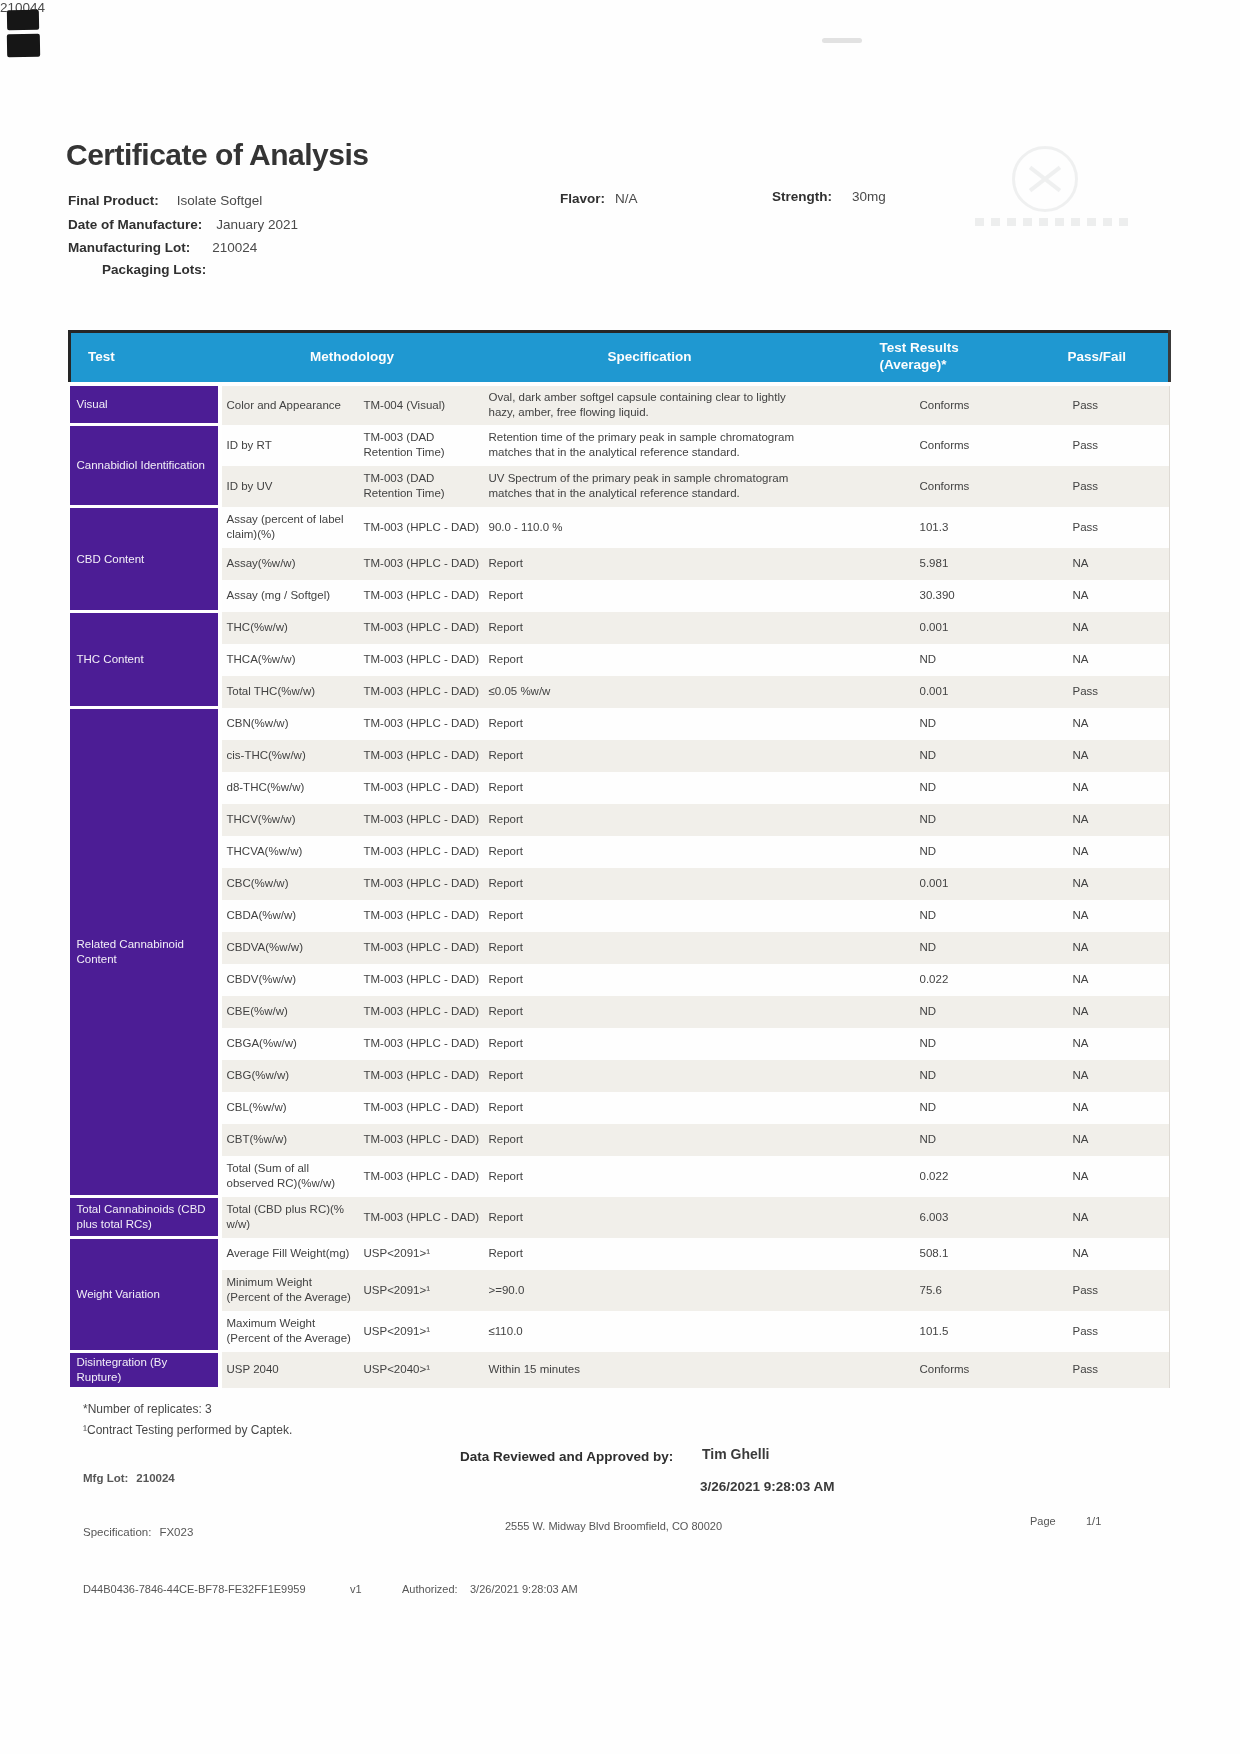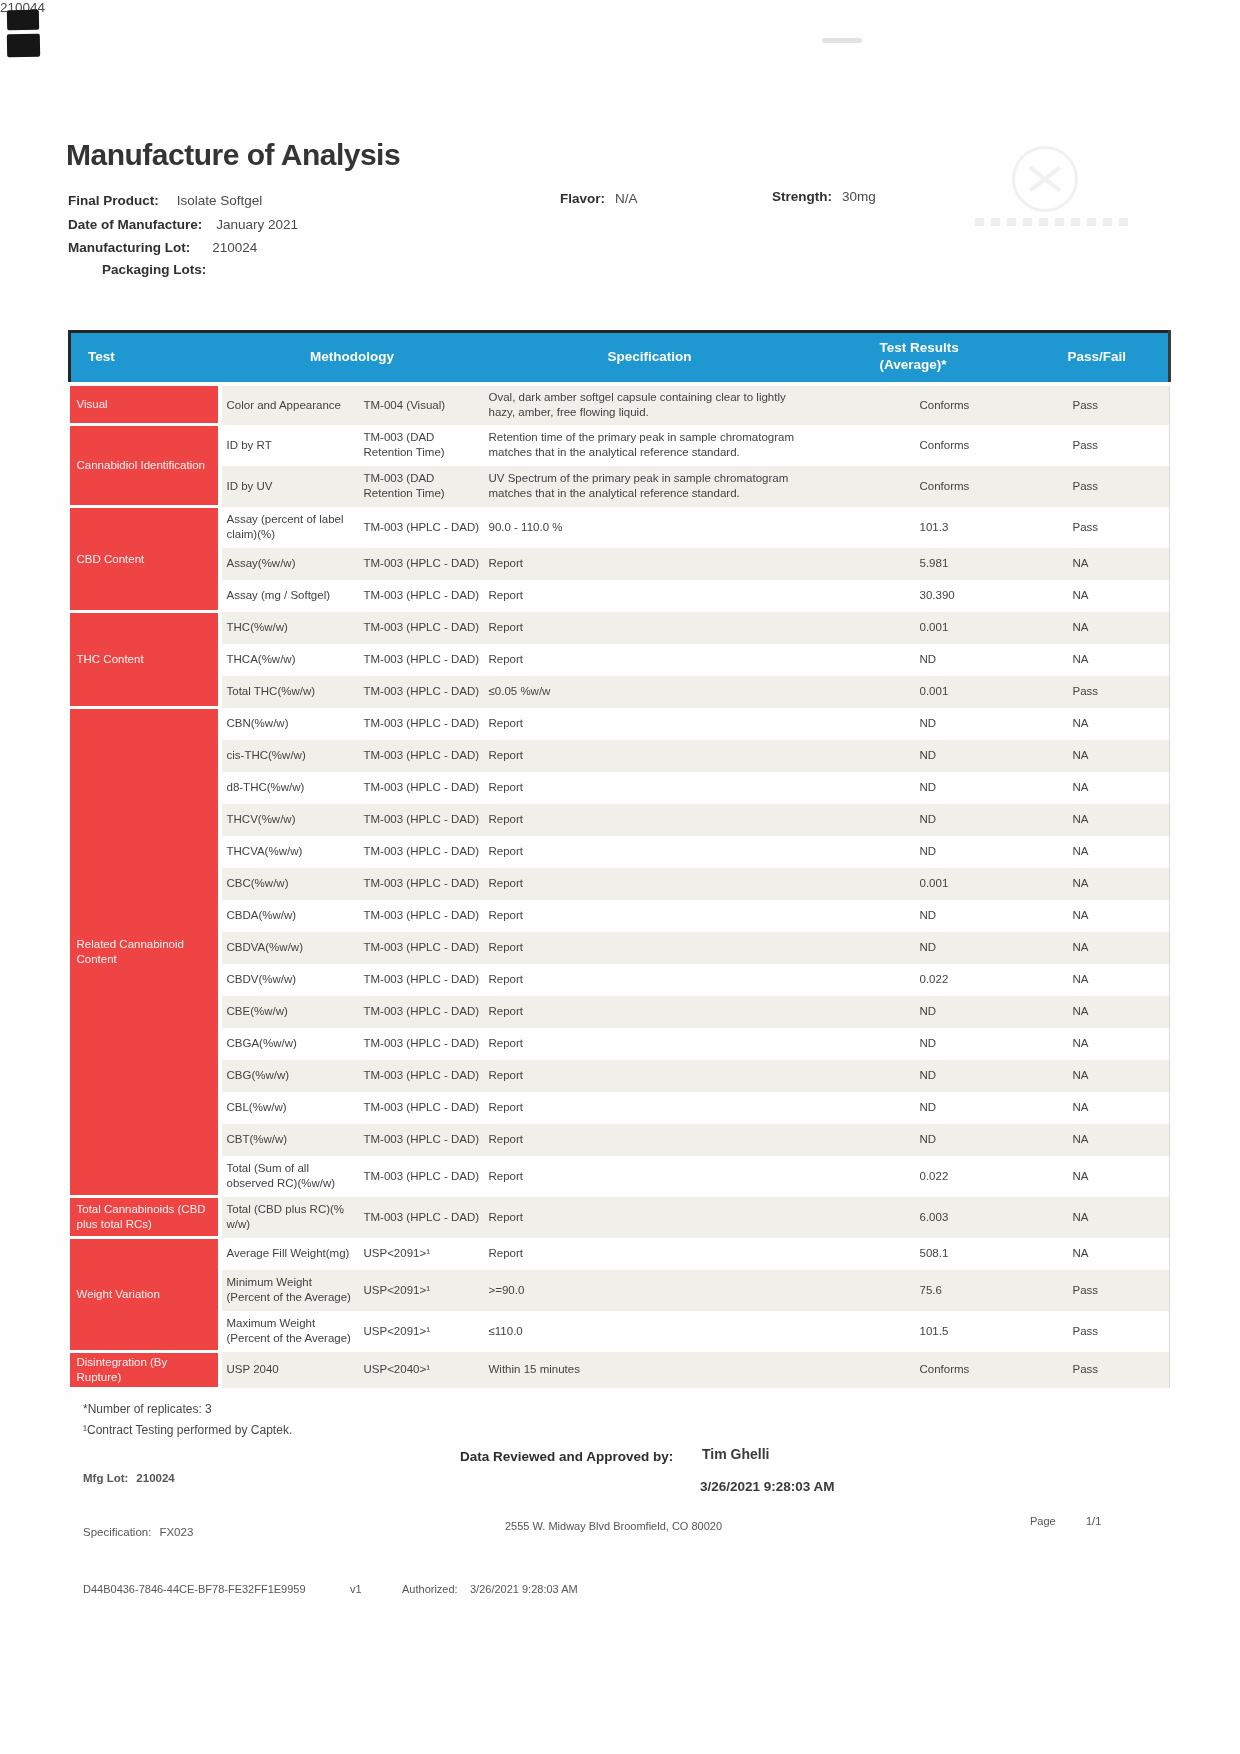--- a/index.html
+++ b/index.html
@@ -24,21 +24,21 @@
   .wm-letters i { width:9px; height:8px; background:#8b9196; display:block; }
   
   .title { position:absolute; left:66px; top:138px; font-size:30px; font-weight:bold; color:#343434; letter-spacing:-0.5px; }
   .hline { position:absolute; font-size:13.5px; white-space:nowrap; }
   .hline .lbl { font-weight:bold; color:#303030; }
   .hline .val { color:#4a4a4a; margin-left:18px; }
   .l-product { left:68px; top:193px; }
   .l-flavor  { left:560px; top:191px; }
   .l-flavor .val { margin-left:10px; }
   .l-strength{ left:772px; top:189px; }
-  .l-strength .val { margin-left:10px; }
+  .l-strength .val { margin-left:20px; }
   .l-date    { left:68px; top:217px; }
   .l-date .val { margin-left:14px; }
   .l-mfglot  { left:68px; top:240px; }
   .l-mfglot .val { margin-left:22px; }
   .l-pkg     { left:68px; top:262px;padding-left:34px; }
   .l-pkgval  { left:68px; top:286px; font-size:13.5px; color:#4a4a4a; }
   
   table.coa { position:absolute; left:68px; top:330px; width:1100px; border-collapse:collapse; table-layout:fixed; }
   thead th {
     background:#1f98d1; color:#fdfdfd; font-size:13.5px; font-weight:bold;
@@ -48,21 +48,21 @@
   th.h-test   { text-align:left; padding-left:17px; border-left:3px solid #262626; }
   th.h-method { text-align:center; }
   th.h-spec   { text-align:center; }
   th.h-results{ text-align:left; padding-left:65px; padding-right:58px; }
   th.h-pass   { text-align:left; padding-left:8px; border-right:3px solid #3a3a3a; }
   tbody tr { height:32px; }
   tbody tr.tall { height:41px; }
   tbody td { font-size:11.5px; color:#424242; vertical-align:middle; padding:2px 4px; line-height:1.3; }
   tbody tr:nth-child(odd) td:not(.group-cell) { background:#f1efea; }
   td.group-cell {
-    background:#ef4444; color:rgba(255,255,255,.93); padding-left:7px; padding-right:6px;
+    background:#4c1d95; color:rgba(255,255,255,.93); padding-left:7px; padding-right:6px;
     border-right:4px solid #ffffff; border-bottom:3px solid #ffffff; vertical-align:middle;
   }
   td.col-test   { padding-left:5px; }
   td.col-method { padding-left:2px; }
   td.col-spec   { padding-left:4px; padding-right:14px; }
   td.col-result { padding-left:105px; }
   td.col-pass   { padding-left:13px; border-right:1px solid #dedad4; }
   
   .footnote { position:absolute; left:83px; font-size:12px; color:#474747; }
   .fn1 { top:1402px; } .fn2 { top:1423px; }
@@ -100,21 +100,21 @@
         <i></i>
         <i></i>
         <i></i>
         <i></i>
         <i></i>
         <i></i>
         <i></i>
     </div>
   </div>
 
-  <div class="title">Manufacture of Analysis</div>
+  <div class="title">Certificate of Analysis</div>
 
   <div class="hline l-product">
     <span class="lbl">Final Product:</span><span class="val">Isolate Softgel</span>
   </div>
   <div class="hline l-flavor">
     <span class="lbl">Flavor:</span><span class="val">N/A</span>
   </div>
   <div class="hline l-strength">
     <span class="lbl">Strength:</span><span class="val">30mg</span>
   </div>

